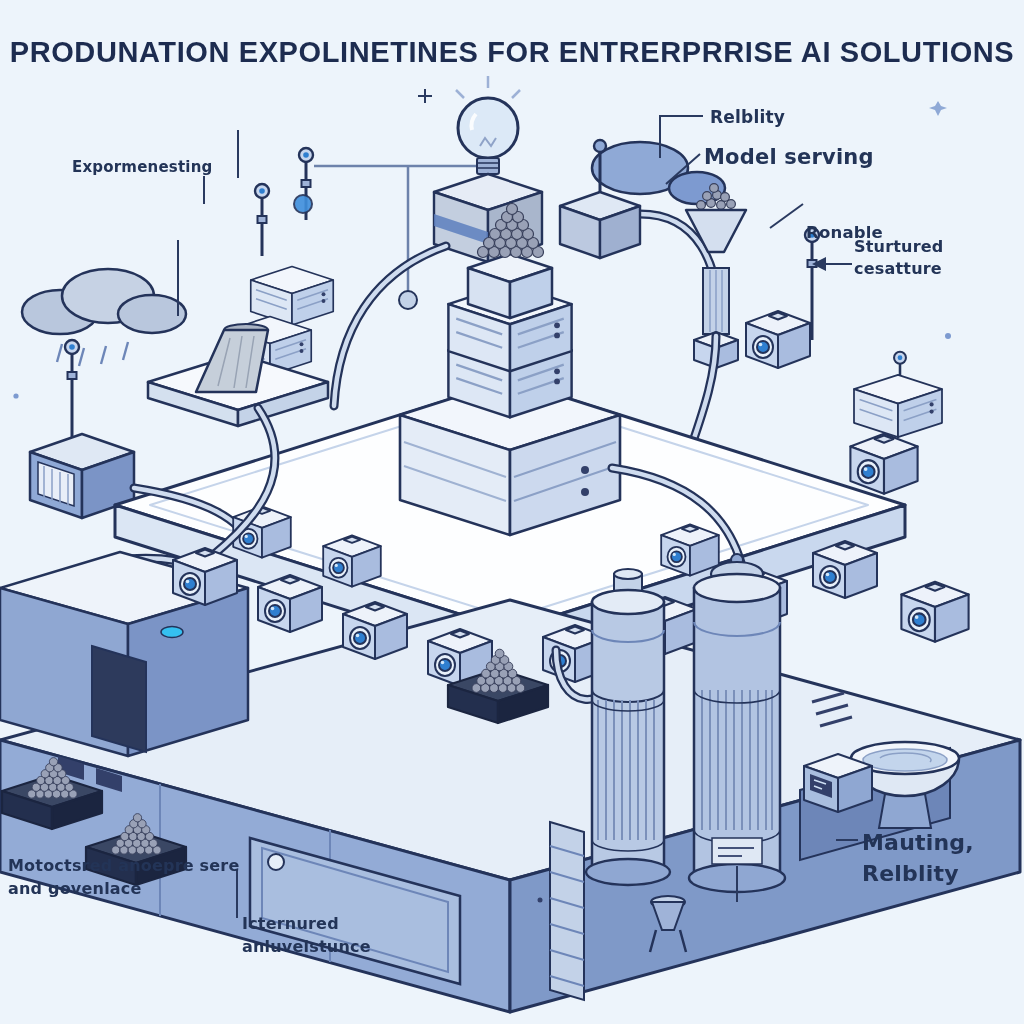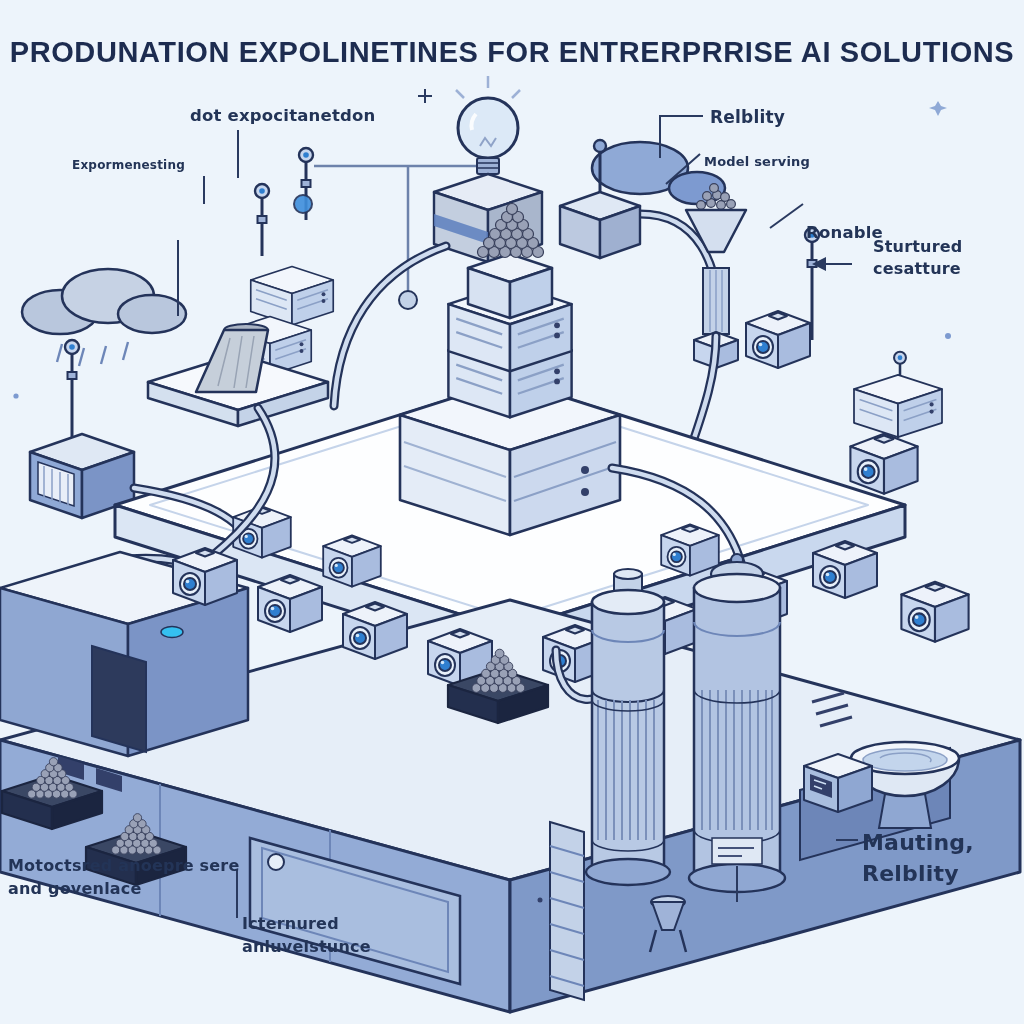--- a/index.html
+++ b/index.html
@@ -9,26 +9,26 @@
   h1.title{
     position:absolute;top:36px;left:0;right:0;margin:0;text-align:center;
     font-size:29px;font-weight:800;letter-spacing:.6px;color:var(--title,#1d2c50);
     white-space:nowrap;font-family:"Liberation Sans",sans-serif;
   }
   .label{
     position:absolute;color:var(--label,#233457);font-weight:700;line-height:1.42;
     white-space:pre-line;letter-spacing:.2px;font-family:"DejaVu Sans",sans-serif;
   }
   .lb1{left:190px;top:104px;font-size:16.5px;}
-  .lb2{left:72px;top:157px;font-size:12px;}
+  .lb2{left:72px;top:157px;font-size:15px;}
   .lb3{left:6px;top:187px;font-size:14px;width:228px;line-height:1.35;}
   .lb4{left:710px;top:105px;font-size:17px;}
-  .lb5{left:704px;top:143px;font-size:13px;margin-top:10px;}
+  .lb5{left:704px;top:143px;font-size:21px;}
   .lb6{left:806px;top:193px;font-size:16.5px;margin-top:28px;}
-  .lb7{left:854px;top:236px;font-size:16px;line-height:1.35;margin-left:19px;}
+  .lb7{left:854px;top:236px;font-size:16px;line-height:1.35;}
   .lb8{left:8px;top:855px;font-size:16px;}
   .lb9{left:242px;top:913px;font-size:16px;}
   .lb10{left:744px;top:899px;font-size:16.5px;}
   .lb11{left:862px;top:827px;font-size:22px;}
 </style>
 </head>
 <body>
 
 <div class="stage">
 
@@ -400,21 +400,20 @@
     <path d="M852,264 H824"></path>
     <polygon points="812,264 826,257 826,271" fill="#2a3a60" stroke="none"></polygon>
     <path d="M858,840 H836"></path>
     <path d="M737,902 V866"></path>
     <path d="M237,918 V870"></path>
   </g>
 </svg>
 
 <h1 class="title">PRODUNATION EXPOLINETINES FOR ENTRERPRRISE AI SOLUTIONS</h1>
 
-<div class="label lb1">dot expocitanetdon</div>
 <div class="label lb2">Expormenesting</div>
 <div class="label lb4">Relblity</div>
 <div class="label lb5">Model serving</div>
 <div class="label lb6">Ronable</div>
 <div class="label lb7">Sturtured
 cesatture</div>
 <div class="label lb8">Motoctsred anoepre sere
 and govenlace</div>
 <div class="label lb9">Icternured
 anluvelstunce</div>

